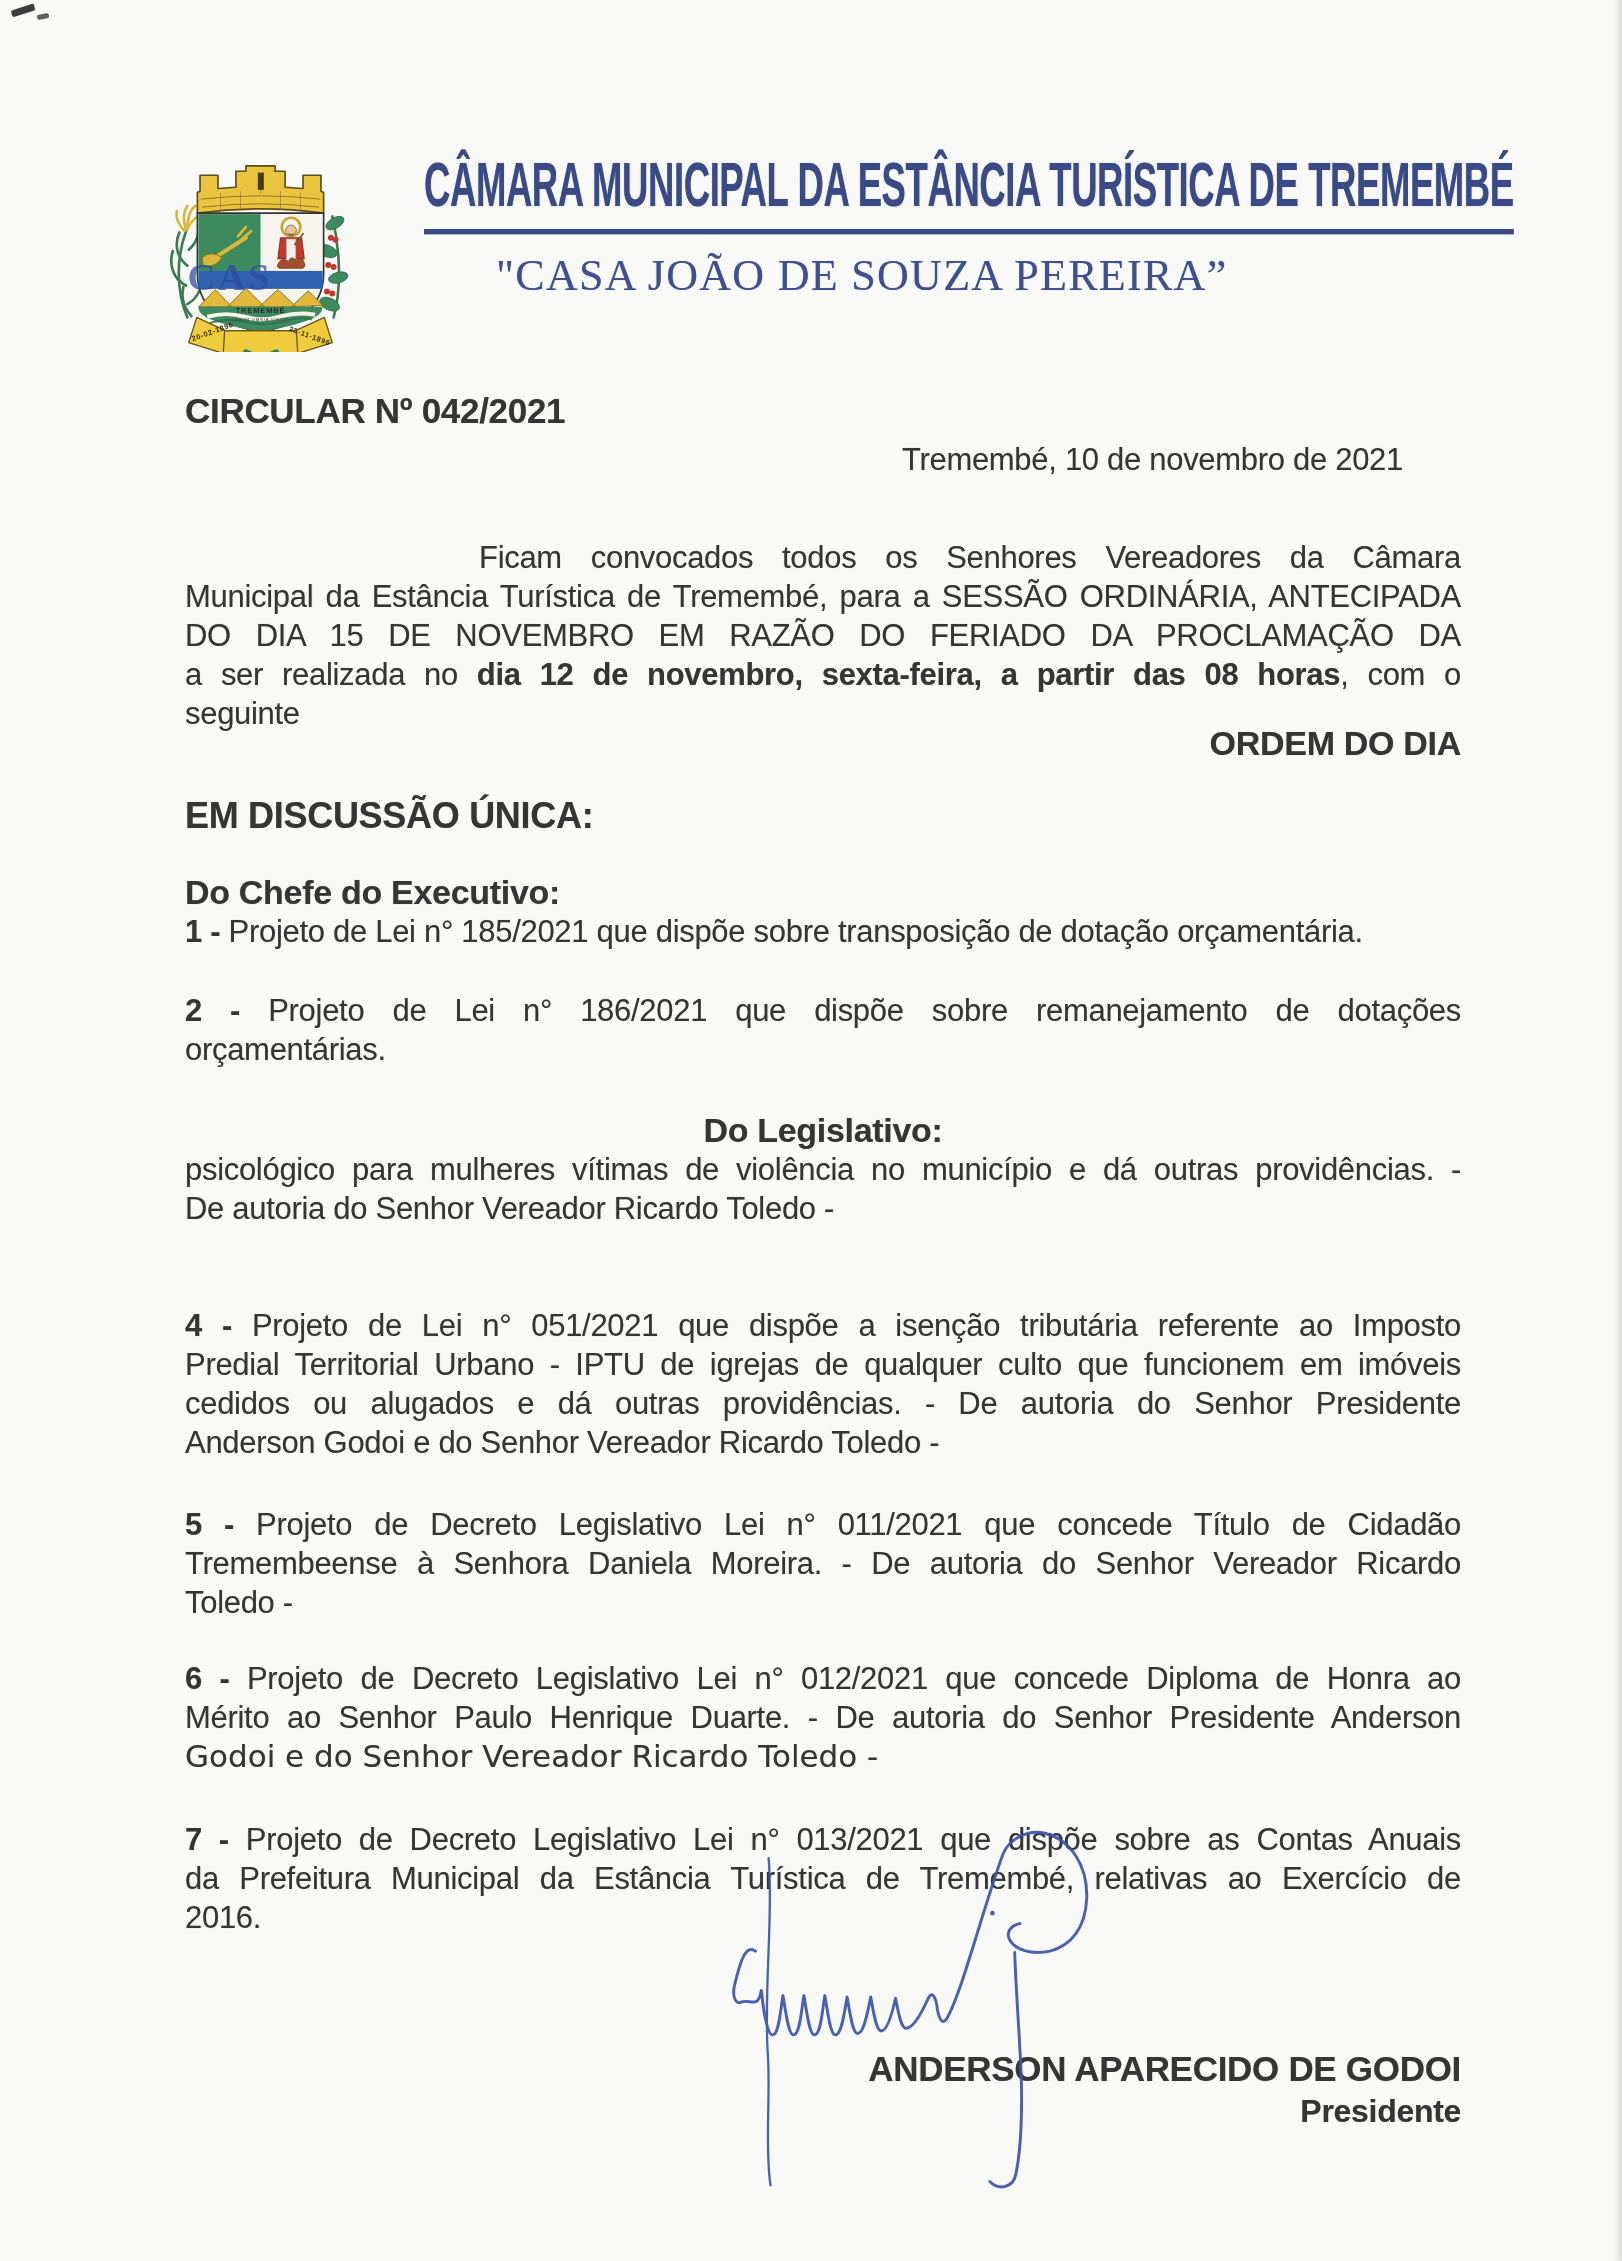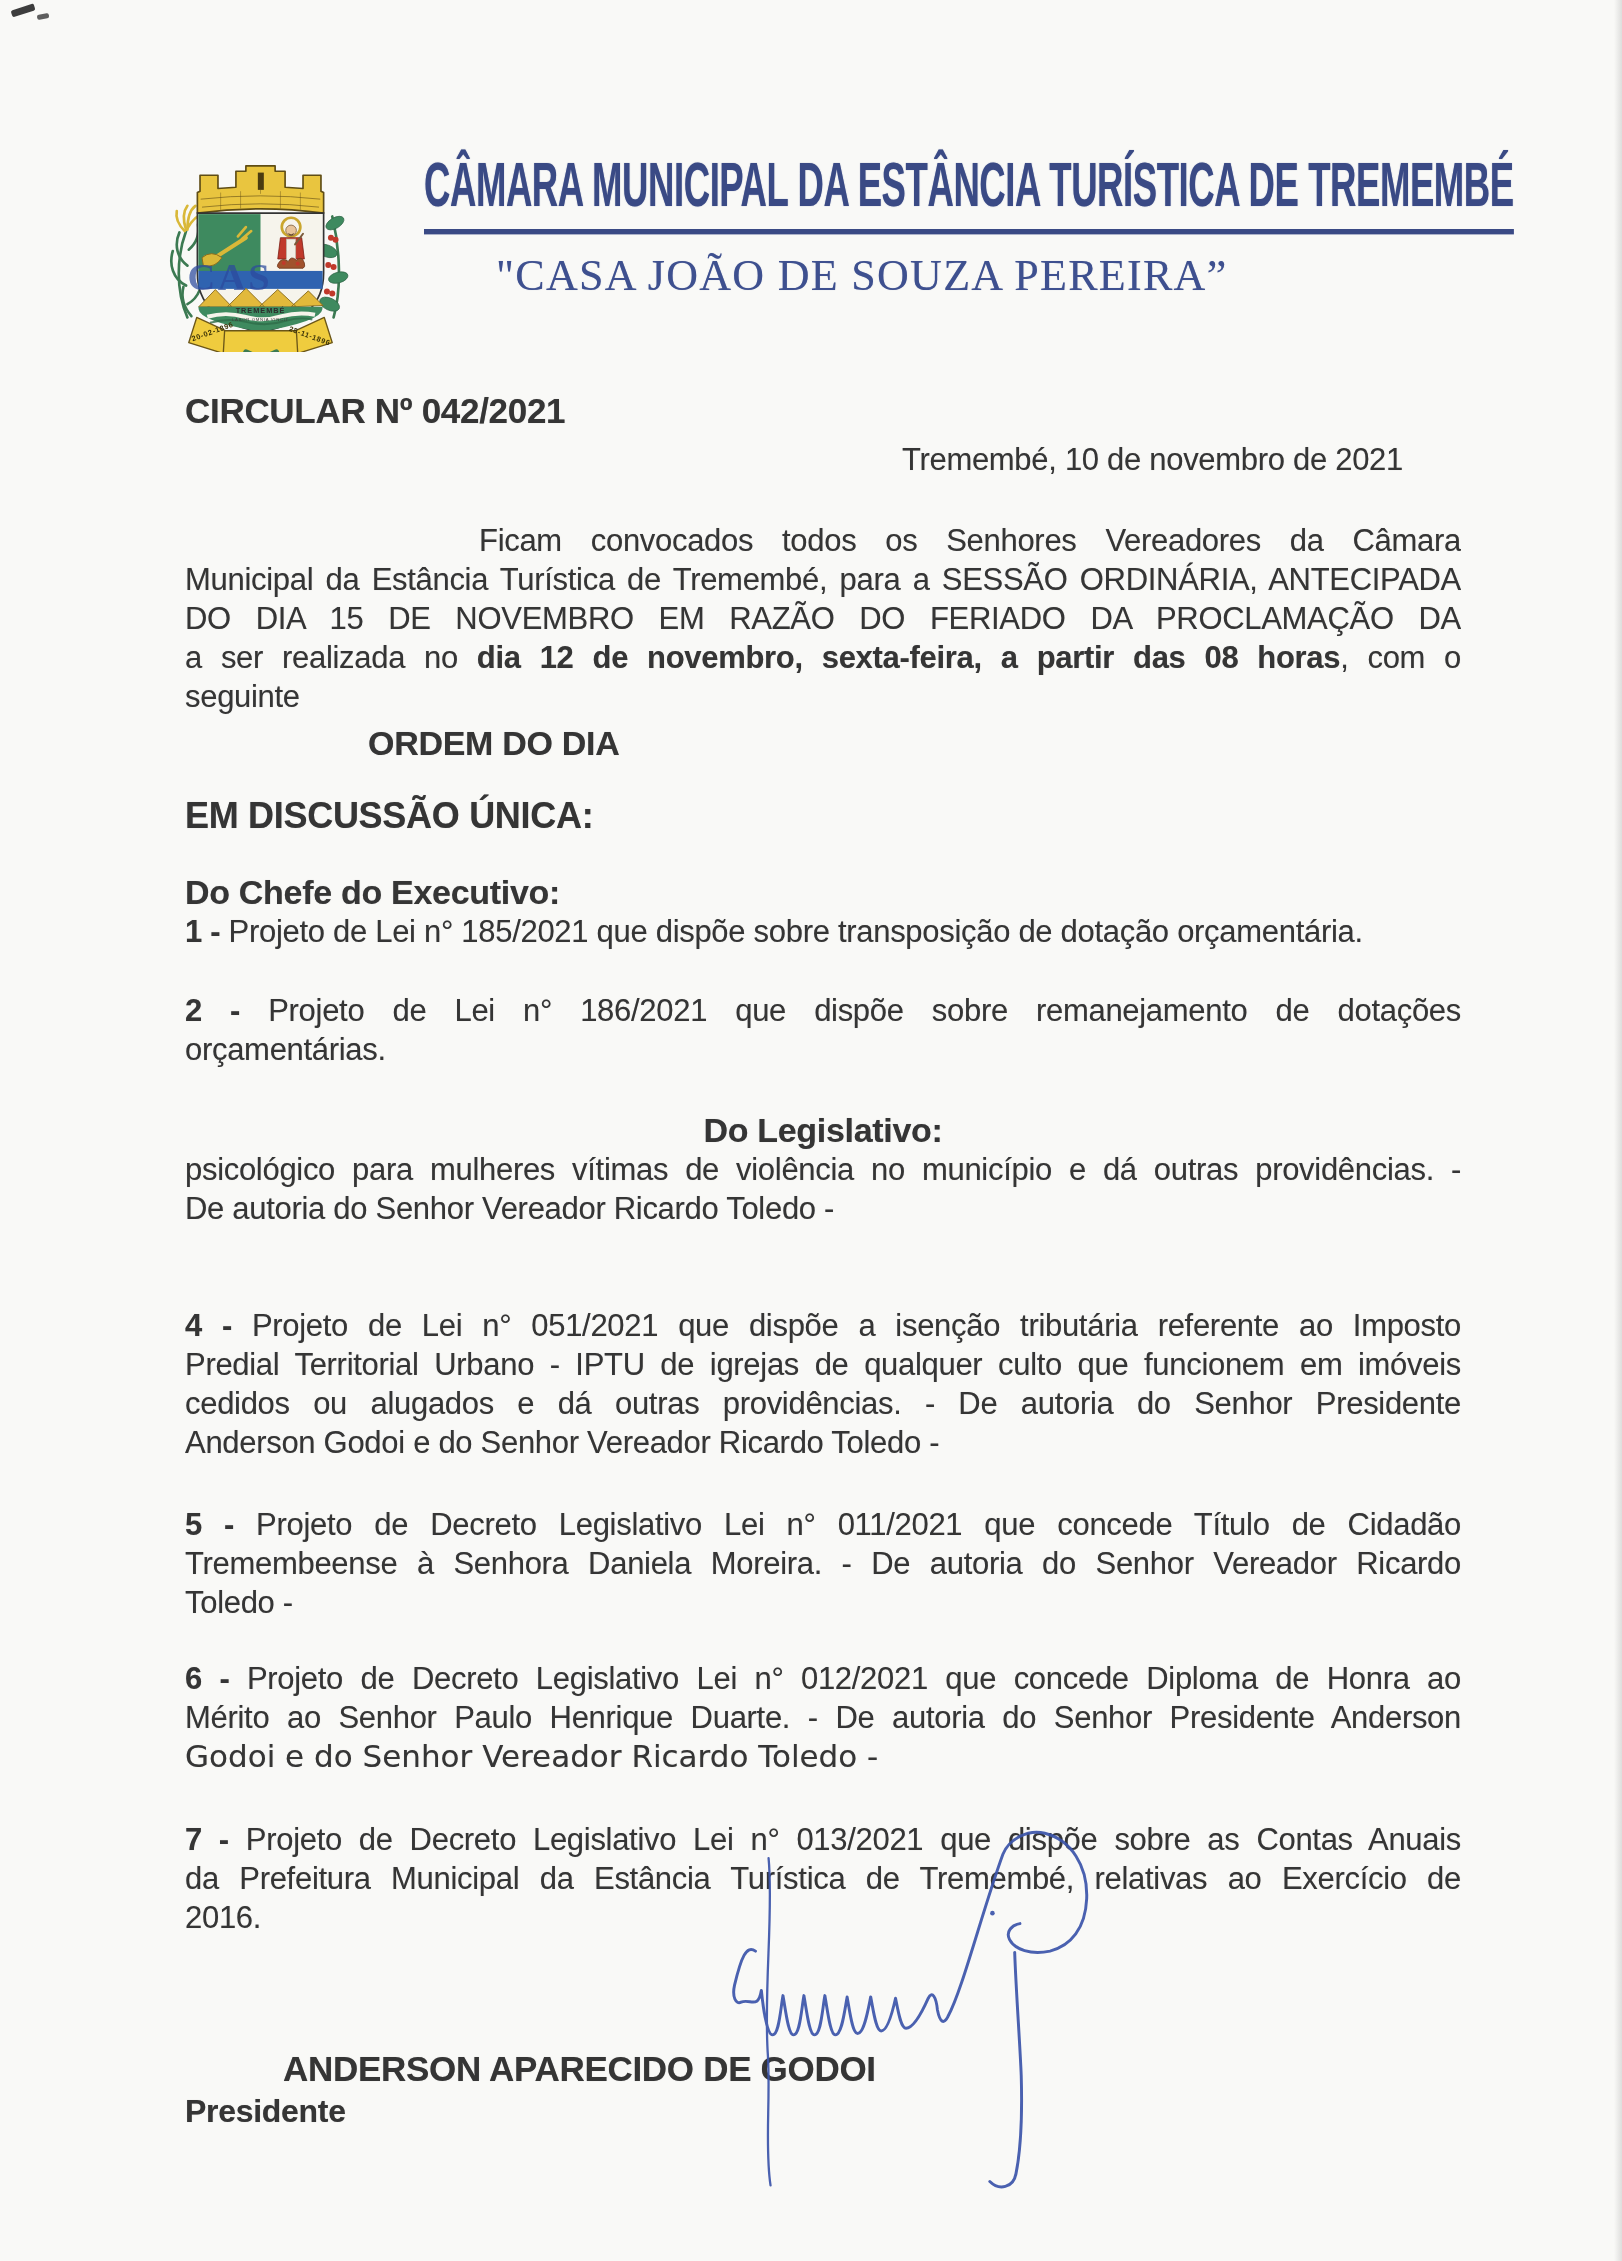--- a/index.html
+++ b/index.html
@@ -37,21 +37,21 @@
   .blk { position:absolute; left:185px; width:1276px; }
   .line {
     height:39px; font-size:31px; line-height:39px; letter-spacing:-0.3px;
     overflow:hidden; text-shadow:0 0 0.7px rgba(70,70,70,.4);
   }
   .j { text-align:justify; text-align-last:justify; }
   .indent { text-indent:294px; }
   .line b { font-weight:700; }
   .h { font-weight:700; font-size:34px; line-height:39px; letter-spacing:-0.3px;
        text-shadow:0 0 0.7px rgba(50,50,50,.45); }
-  .center { text-align:left; }
+  .center { text-align:right; }
   .alt { font-family:"DejaVu Sans", sans-serif; font-size:31px; letter-spacing:0; }
   .sig-svg { position:absolute; left:707px; top:1794px; z-index:5; }
   .crest-svg { position:absolute; left:167px; top:150px; }
 </style>
 </head>
 <body>
 
 <div class="page">
 
   <div class="scan-mark mark1"></div>
@@ -143,21 +143,21 @@
 
     <text x="30" y="210" font-family="Liberation Serif, serif" font-size="58" font-weight="600" letter-spacing="4" fill="#2b4a9e" opacity="0.72">CAS</text>
   </svg>
 
   <div class="doc-title">CÂMARA MUNICIPAL DA ESTÂNCIA TURÍSTICA DE TREMEMBÉ</div>
   <div class="doc-subtitle">"CASA JOÃO DE SOUZA PEREIRA”</div>
 
   <div class="blk h" style="top:391px; font-size:35px;">CIRCULAR Nº 042/2021</div>
   <div class="blk line" style="top:440px; text-align:right; padding-right:58px;">Tremembé, 10 de novembro de 2021</div>
 
-  <div class="blk" style="top:521px;">
+  <div class="blk" style="top:538px;">
     <div class="line j indent">Ficam convocados todos os Senhores Vereadores da Câmara</div>
     <div class="line j">Municipal da Estância Turística de Tremembé, para a SESSÃO ORDINÁRIA, ANTECIPADA</div>
     <div class="line j">DO DIA 15 DE NOVEMBRO EM RAZÃO DO FERIADO DA PROCLAMAÇÃO DA REPÚBLICA,</div>
     <div class="line j"><span>a ser realizada no </span><b>dia 12 de novembro, sexta-feira, a partir das 08 horas</b><span>, com o</span></div>
     <div class="line">seguinte</div>
   </div>
 
   <div class="blk h center" style="top:724px; padding-left:183px; font-size:34px;">ORDEM DO DIA</div>
   <div class="blk h" style="top:796px; font-size:36px;">EM DISCUSSÃO ÚNICA:</div>
 

